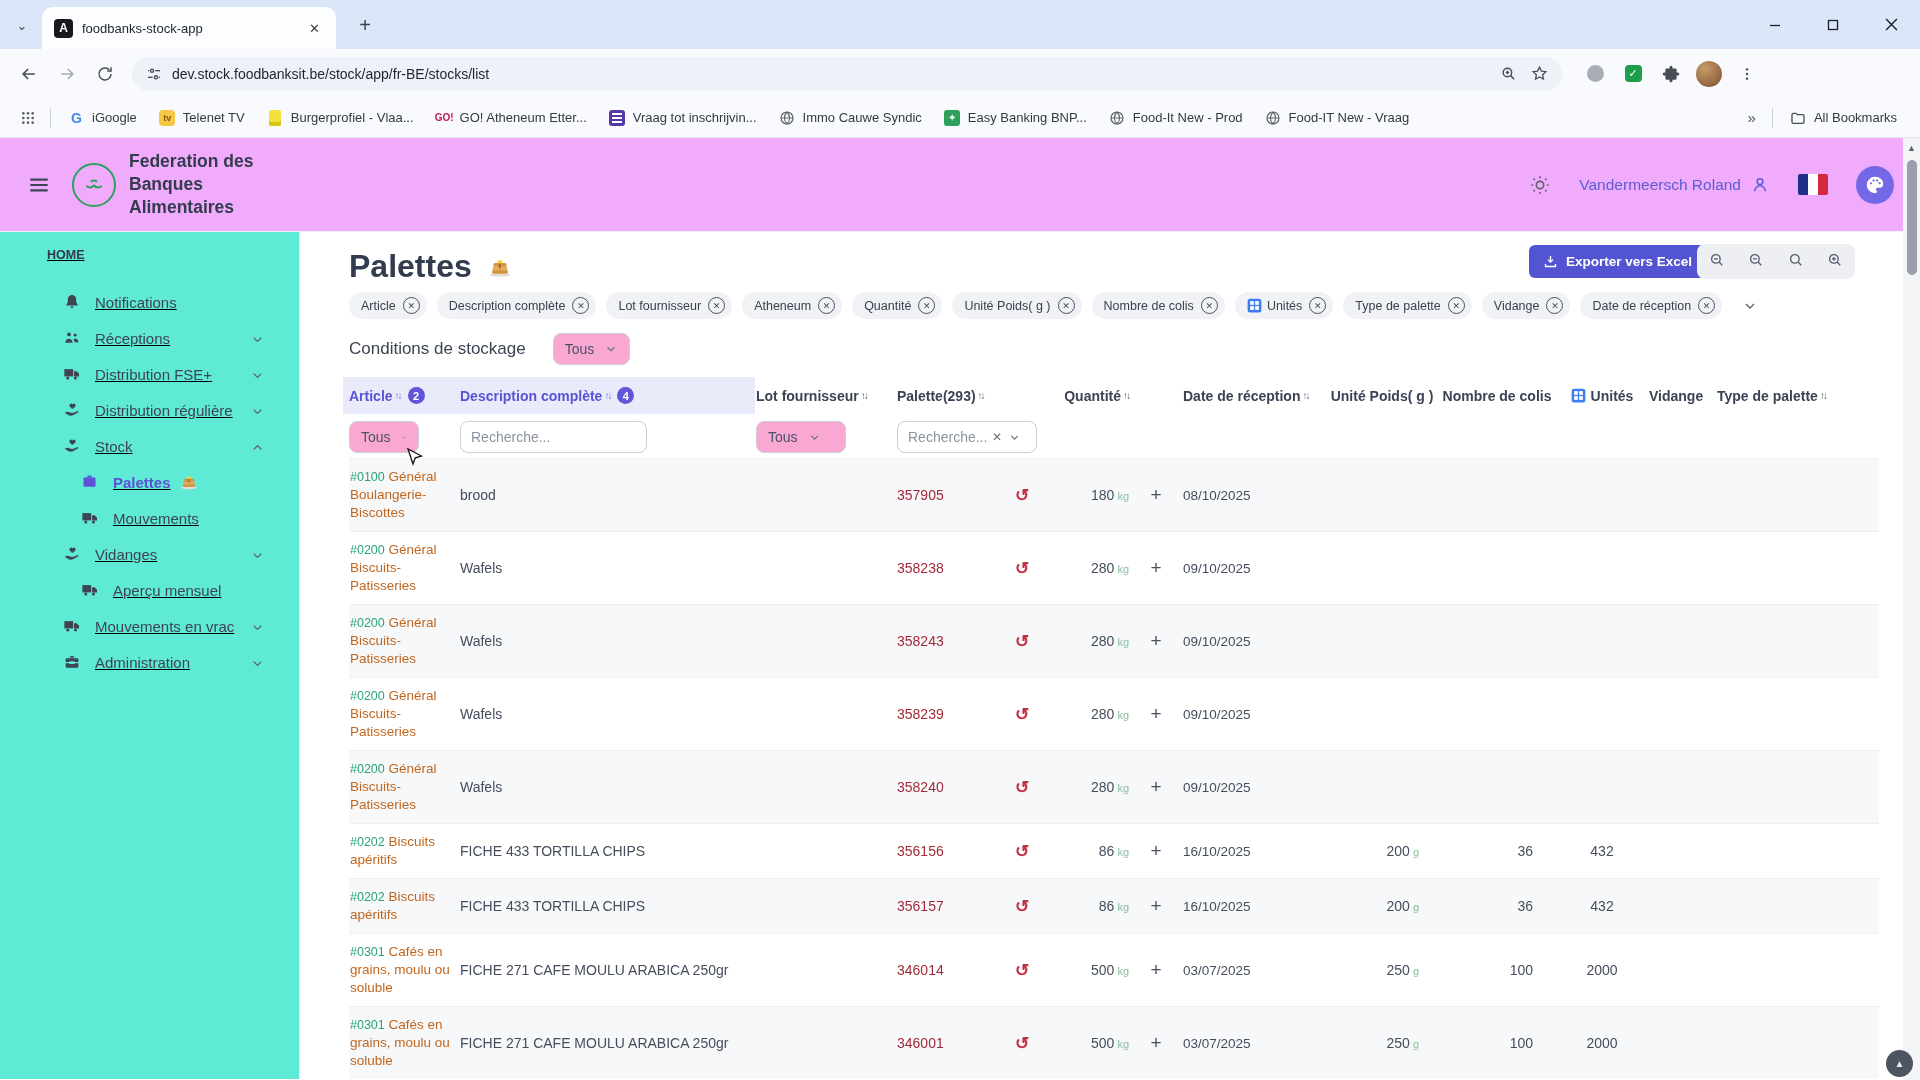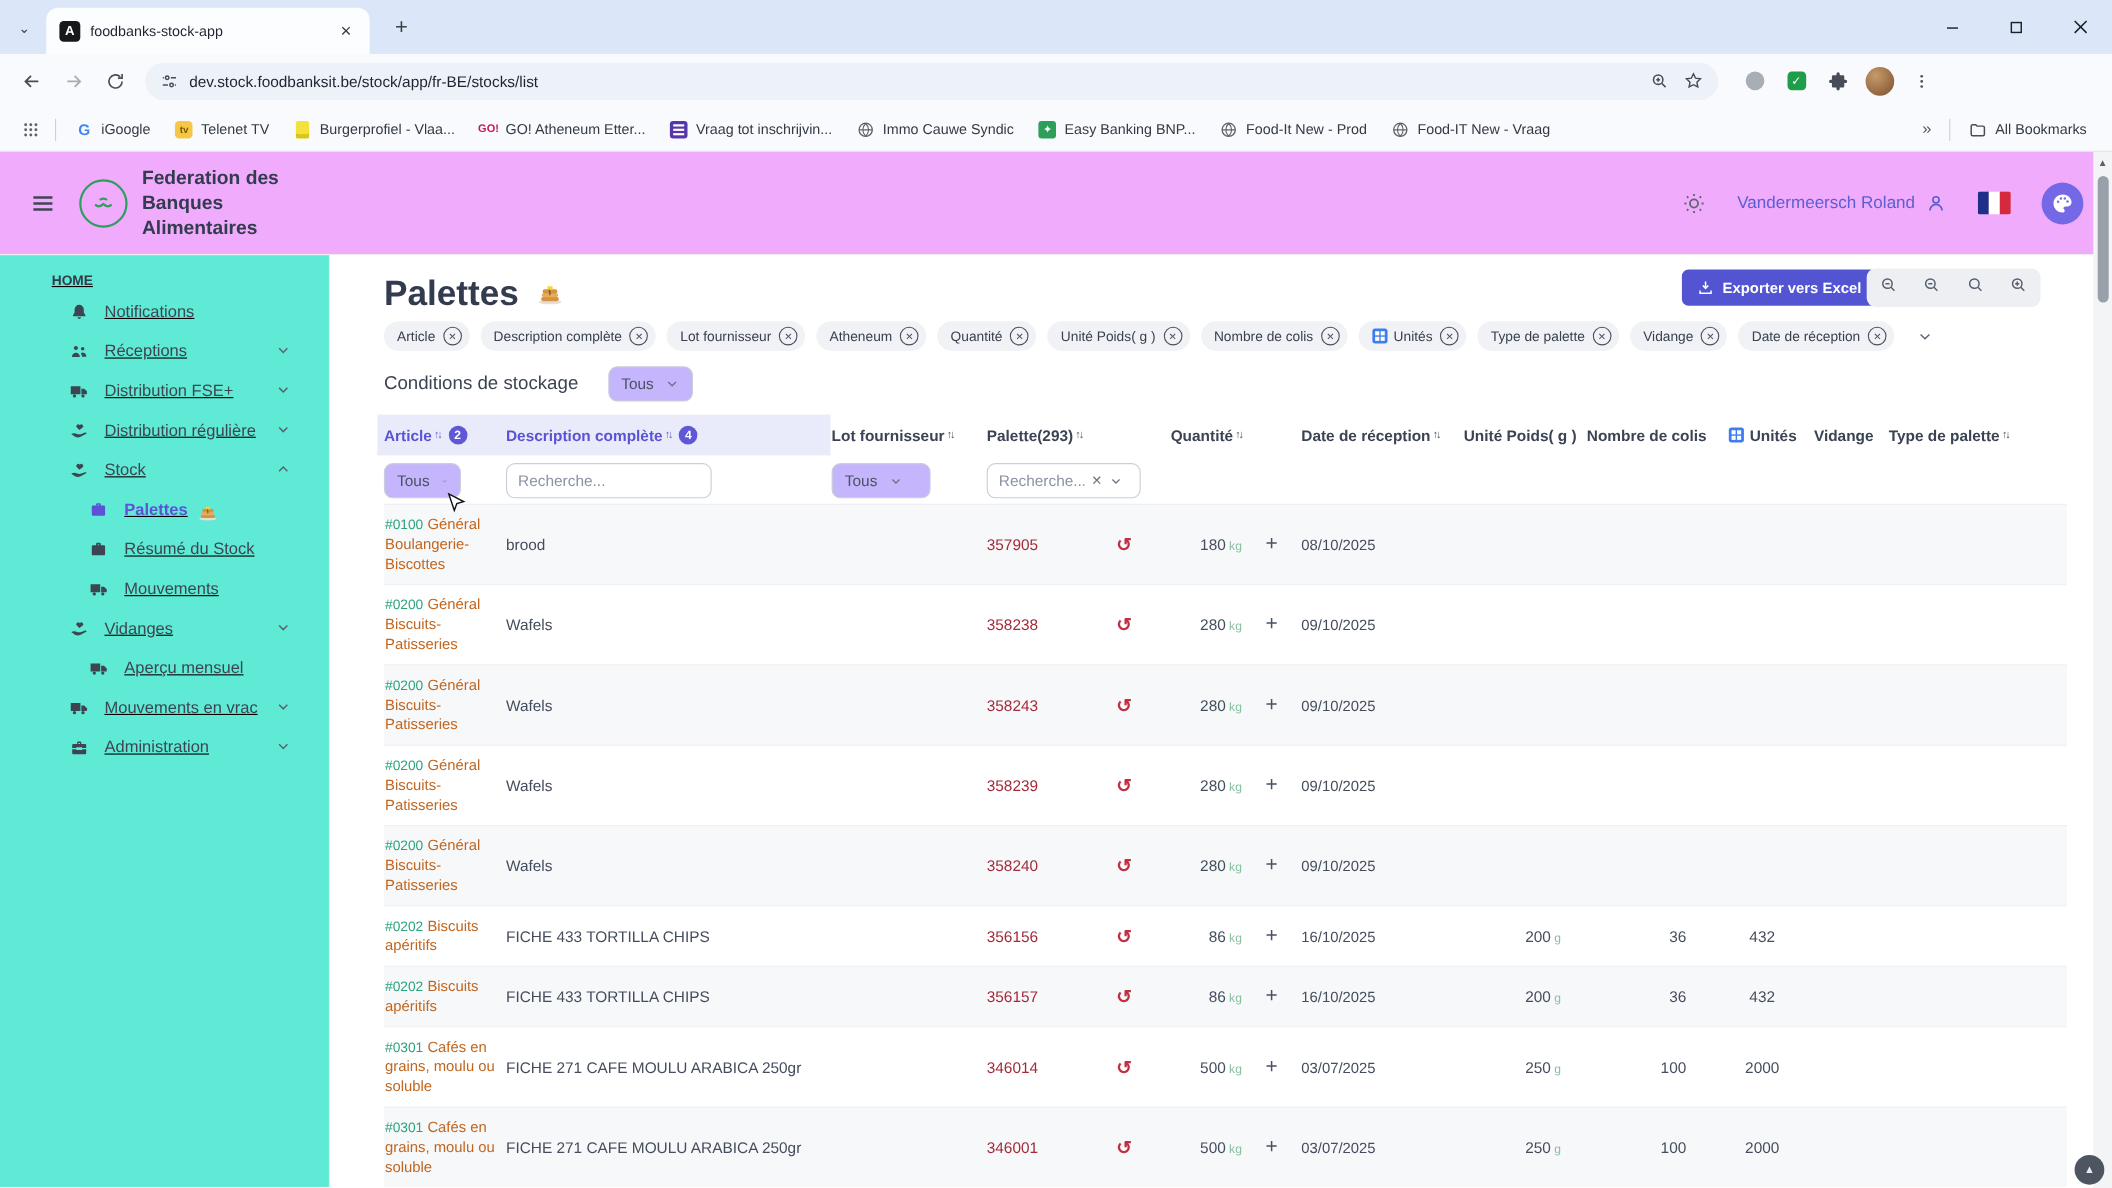--- a/index.html
+++ b/index.html
@@ -57,21 +57,21 @@
   .username { display:flex; align-items:center; gap:9px; color:#5a5ed1; font-size:15.5px; }
   .flag { width:30px; height:21px; display:flex; border-radius:2px; overflow:hidden; }
   .flag i { flex:1; } .flag .b{background:#1d2f86;} .flag .w{background:#fff;} .flag .r{background:#d6293e;}
   .palettebtn { width:38px; height:38px; border-radius:50%; background:#7468e6; display:flex;
     align-items:center; justify-content:center; color:#fff; }
 
   
   .appbody { display:flex; height:847px; }
   .sidebar { width:300px; background:#5eead4; border-right:1px solid #eaedf1; padding-top:16px; flex:none;text-decoration:underline; }
   .home-label { margin:0 0 13px 47px; font-size:12.5px; font-weight:bold; color:#333a48; }
-  .side-item { height:36px; display:flex; align-items:flex-start; padding-left:63px; position:relative;
+  .side-item { height:36px; display:flex; align-items:flex-end; padding-left:63px; position:relative;
     color:#3d4553; font-size:15px; }
   .side-item .sicon { width:18px; height:18px; margin-right:14px; display:flex; color:#3d4553; }
   .side-item .chev { position:absolute; right:34px; color:#5b6270; display:flex; }
   .side-item.indent { padding-left:81px; }
   .side-item.active { color:#5b52d5; font-weight:bold; }
   .side-item.active .sicon { color:#5b52d5; }
   .side-emoji { margin-left:8px; display:flex; }
 
   .content { flex:1; background:#fff; padding:17px 0 0 49px; position:relative; }
   .title-row { display:flex; align-items:center; gap:12px; }
@@ -84,21 +84,21 @@
   .chips { display:flex; align-items:center; gap:10px; margin-top:9px; }
   .chip { height:27px; background:#f0f2f6; border-radius:14px; display:flex; align-items:center;
     padding:0 7px 0 12px; font-size:12.5px; color:#39414f; white-space:nowrap; }
   .chip .x { width:17px; height:17px; border:1.4px solid #49505e; border-radius:50%; margin-left:7px;
     display:flex; align-items:center; justify-content:center; font-size:9px; color:#49505e; }
   .chip .cicon { margin-right:5px; display:flex; }
   .chips-more { color:#5b6472; margin-left:10px; display:flex; }
 
   .storage-row { display:flex; align-items:center; margin-top:14px; }
   .storage-label { font-size:17px; color:#3c4352; }
-  .select { height:32px; border:1px solid #c9cfd8; border-radius:8px; background:#c4b5fd; display:flex;
+  .select { height:32px; border:1px solid #c9cfd8; border-radius:8px; background:#f9a8d4; display:flex;
     align-items:center; gap:10px; padding:0 11px; font-size:14px; color:#4a5261; }
   .storage-row .select { margin-left:27px; }
 
   
   .table { margin-top:12px; width:1530px; --cols:105px 290px 135px 100px 38px 82px 42px 142px 102px 116px 82px 62px 150px; }
   .thead { display:grid; grid-template-columns:var(--cols); column-gap:6px; position:relative;
     padding:10px 0; align-items:center; }
   .thead::before { content:""; position:absolute; left:-6px; top:0; width:412px; height:100%; background:#e9ebfb; }
   .th { font-size:14px; font-weight:bold; color:#3b4354; position:relative; white-space:nowrap;
     display:flex; align-items:center; }
@@ -477,29 +477,20 @@
     <span class="side-emoji">
             <svg width="20" height="20" viewBox="0 0 24 24">
               <ellipse cx="12" cy="20" rx="9.5" ry="1.8" fill="#e3ded6"></ellipse>
               <rect x="4.5" y="15.6" width="15" height="3.6" rx="1.8" fill="#d5943f"></rect>
               <rect x="5.2" y="12.4" width="13.6" height="3.6" rx="1.8" fill="#e5ab5e"></rect>
               <rect x="5.8" y="9.2" width="12.4" height="3.6" rx="1.8" fill="#d5943f"></rect>
               <rect x="9.8" y="6.6" width="4.4" height="3" rx="0.6" fill="#f6d435"></rect>
               <path d="M11.5 9.6c0 1.2.5 1.8.5 3s-.5 1.4-.5 1.4" stroke="#8a4d1d" stroke-width="1.2" fill="none"></path>
             </svg>
           </span>
-
-  </div>
-        <div class="side-item indent">
-    <span class="sicon">
-            <svg viewBox="0 0 24 24" width="17" height="17" fill="currentColor">
-              <path d="M9 6.5V5a1.5 1.5 0 0 1 1.5-1.5h3A1.5 1.5 0 0 1 15 5v1.5h4a1.5 1.5 0 0 1 1.5 1.5v10A1.5 1.5 0 0 1 19 19.5H5A1.5 1.5 0 0 1 3.5 18V8A1.5 1.5 0 0 1 5 6.5zm2 0h2V5.5h-2z"></path>
-            </svg>
-          </span>
-    <span>Résumé du Stock</span>
 
   </div>
         <div class="side-item indent">
     <span class="sicon">
             <svg viewBox="0 0 24 24" width="18" height="18" fill="currentColor">
               <path d="M1.8 5.5h11.7v9.7H1.8z"></path>
               <path d="M14.6 8.4h3.5l3.3 3.3v3.5h-6.8z"></path>
               <circle cx="6.3" cy="17.2" r="2"></circle>
               <circle cx="16.6" cy="17.2" r="2"></circle>
             </svg>

